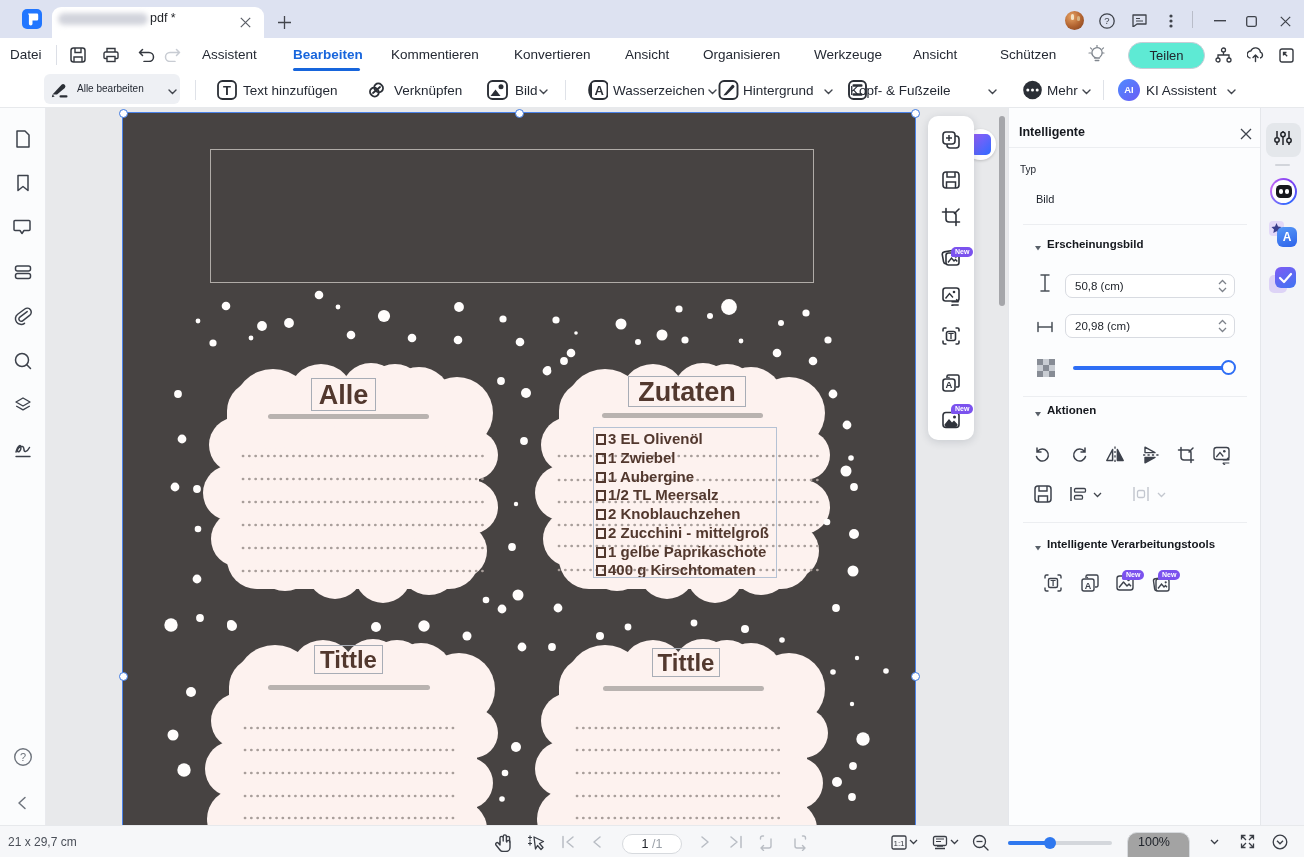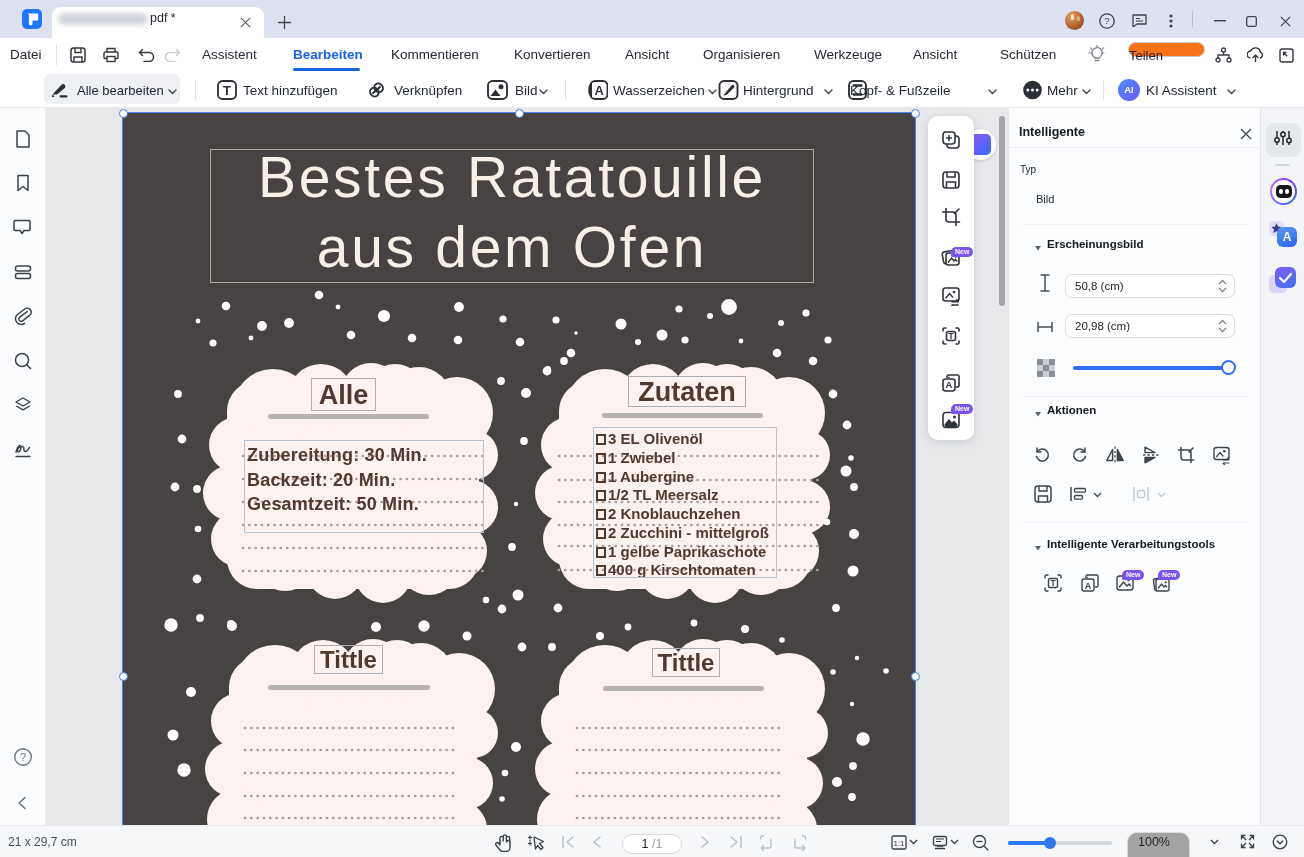--- a/index.html
+++ b/index.html
@@ -87,21 +87,21 @@
     <svg class="abs" style="left:138px;top:10px" width="17" height="14" viewBox="0 0 17 14">
       <path d="M4.5,1.5 L1.5,4.5 L4.5,7.5 M1.5,4.5 H11 a4.5,4.5 0 0 1 0,9 H6" fill="none" stroke="#34383f" stroke-width="1.5" stroke-linecap="round" stroke-linejoin="round"></path>
     </svg>
     <svg class="abs" style="left:164px;top:10px" width="17" height="14" viewBox="0 0 17 14">
       <path d="M12.5,1.5 L15.5,4.5 L12.5,7.5 M15.5,4.5 H6 a4.5,4.5 0 0 0 0,9 H11" fill="none" stroke="#c8ccd3" stroke-width="1.5" stroke-linecap="round" stroke-linejoin="round"></path>
     </svg>
     <svg class="abs" style="left:1088px;top:7px" width="18" height="19" viewBox="0 0 18 19">
       <path d="M9,14 a5.2,5.2 0 1 1 3.4,-9.2 a5.2,5.2 0 0 1 -0.2,8.0 M6.5,14 h5 M7.2,16.5 h3.6" transform="translate(0,-1)" fill="none" stroke="#81878f" stroke-width="1.3" stroke-linecap="round"></path>
       <path d="M9,1 v1.8 M2.5,3.8 l1.3,1.3 M15.5,3.8 l-1.3,1.3 M1,9 h1.8 M16,9 h-1.8" stroke="#81878f" stroke-width="1.2" stroke-linecap="round" transform="translate(0,-1)"></path>
     </svg>
-    <div class="abs" style="left:1128px;top:4px;width:77px;height:15px;border:1px solid #c8ccd6;border-radius:14px;background:#f97316;text-align:left;font-size:13px;color:#21262e;line-height:25px">Teilen</div>
+    <div class="abs" style="left:1128px;top:4px;width:77px;height:27px;border:1px solid #c8ccd6;border-radius:14px;background:#5eead4;text-align:center;font-size:13px;color:#21262e;line-height:25px">Teilen</div>
     <svg class="abs" style="left:1215px;top:9px" width="17" height="16" viewBox="0 0 17 16">
       <circle cx="8.5" cy="3" r="2" fill="none" stroke="#34383f" stroke-width="1.3"></circle>
       <circle cx="3" cy="13" r="2" fill="none" stroke="#34383f" stroke-width="1.3"></circle>
       <circle cx="14" cy="13" r="2" fill="none" stroke="#34383f" stroke-width="1.3"></circle>
       <path d="M8.5,5 v3 M8.5,8 H3 v3 M8.5,8 h5.5 v3" fill="none" stroke="#34383f" stroke-width="1.3"></path>
     </svg>
     <svg class="abs" style="left:1247px;top:9px" width="17" height="16" viewBox="0 0 17 16">
       <path d="M3.5,11 a3.5,3.5 0 0 1 0.3,-7 a5,5 0 0 1 9.6,1.2 a3,3 0 0 1 -0.4,5.8" fill="none" stroke="#34383f" stroke-width="1.4"></path>
       <path d="M8.5,14.5 V8 M6,10.5 l2.5,-2.5 2.5,2.5" fill="none" stroke="#34383f" stroke-width="1.4" stroke-linecap="round" stroke-linejoin="round"></path>
     </svg>
@@ -110,21 +110,21 @@
       <path d="M4.5,7.5 v-3 h3 M4.8,4.8 l3.4,3.4" stroke="#34383f" stroke-width="1.3" fill="none"></path>
     </svg>
   </div>
 <div id="toolbar">
     <div class="abs" style="left:44px;top:2px;width:136px;height:30px;background:#eef0f4;border-radius:6px"></div>
     <svg class="abs" style="left:50px;top:8px" width="21" height="20" viewBox="0 0 21 20">
       <path d="M2.5,14.5 L11.5,4.8 a2.3,2.3 0 0 1 3.3,3.2 L7,14.5 z" fill="#2b2f36"></path>
       <path d="M2.5,14.5 l-0.7,2.8 2.9,-0.7 z" fill="#2b2f36"></path>
       <rect x="9.5" y="15.3" width="8" height="2.2" rx="1.1" fill="#2b2f36"></rect>
     </svg>
-    <div class="mi" style="left:77px;top:11px;font-size:13px">Alle bearbeiten</div>
+    <div class="mi" style="left:77px;top:11px;font-size:10px">Alle bearbeiten</div>
     <svg class="abs" style="left:168px;top:17px" width="9" height="6" viewBox="0 0 9 6">
       <path d="M1,1 L4.5,4.5 L8,1" fill="none" stroke="#42464e" stroke-width="1.4" stroke-linecap="round"></path>
     </svg>
     <div class="abs" style="left:195px;top:8px;width:1px;height:20px;background:#dfe2e8"></div>
     <svg class="abs" style="left:217px;top:8px" width="20" height="20" viewBox="0 0 20 20">
       <rect x="1" y="1" width="18" height="18" rx="4.5" fill="none" stroke="#2b2f36" stroke-width="1.8"></rect>
       <text x="10" y="14.6" font-size="13" font-weight="bold" text-anchor="middle" fill="#2b2f36" font-family="Liberation Sans">T</text>
     </svg>
     <div class="mi" style="left:243px;top:11px">Text hinzufügen</div>
     <svg class="abs" style="left:366px;top:8px" width="21" height="20" viewBox="0 0 21 20">
@@ -395,23 +395,21 @@
         <circle cx="301" cy="513" r="5.7" fill="#fffdfc"></circle>
         <circle cx="344" cy="523" r="4.5" fill="#fffdfc"></circle>
         <circle cx="477" cy="523" r="4.0" fill="#fffdfc"></circle>
         <circle cx="505" cy="514" r="3.4" fill="#fffdfc"></circle>
         <circle cx="571" cy="510" r="3.4" fill="#fffdfc"></circle>
         <circle cx="622" cy="516" r="4.0" fill="#fffdfc"></circle>
         <circle cx="659" cy="527" r="2.8" fill="#fffdfc"></circle>
         <circle cx="763" cy="558" r="2.8" fill="#fffdfc"></circle>
       </svg>
 <div class="abs" style="left:87px;top:36px;width:604px;height:134px;border:1px solid rgba(203,198,193,0.8)"></div>
-<div class="abs" style="left:87px;top:29px;width:604px;text-align:center;font-size:57px;line-height:70px;color:#f8efe6;letter-spacing:2.7px">Bestes Ratatouille<br>aus dem Ofen</div>
 <div class="tbox brown" style="left:188px;top:265px;width:65px;height:33px;font-size:27px;line-height:32px">Alle</div>
-<div class="abs brown" style="left:121px;top:327px;width:240px;height:93px;border:1px solid #b5c2d4;font-size:18px;letter-spacing:0.2px;line-height:24.7px;padding:2px 0 0 2px">Zubereitung: 30 Min.<br>Backzeit: 20 Min.<br>Gesamtzeit: 50 Min.</div>
 <div class="tbox brown" style="left:505px;top:263px;width:118px;height:31px;font-size:27px;line-height:30px">Zutaten</div>
 <div class="abs brown" style="left:470px;top:314px;width:184px;height:151px;border:1px solid #b5c2d4;font-size:15px;padding:2px 8px 0 2px;white-space:nowrap;overflow:hidden">
         <div style="height:18.75px"><span style="display:inline-block;width:10px;height:11px;border:2px solid #52382e;margin-right:2px;vertical-align:-1px"></span>3 EL Olivenöl</div>
         <div style="height:18.75px"><span style="display:inline-block;width:10px;height:11px;border:2px solid #52382e;margin-right:2px;vertical-align:-1px"></span>1 Zwiebel</div>
         <div style="height:18.75px"><span style="display:inline-block;width:10px;height:11px;border:2px solid #52382e;margin-right:2px;vertical-align:-1px"></span>1 Aubergine</div>
         <div style="height:18.75px"><span style="display:inline-block;width:10px;height:11px;border:2px solid #52382e;margin-right:2px;vertical-align:-1px"></span>1/2 TL Meersalz</div>
         <div style="height:18.75px"><span style="display:inline-block;width:10px;height:11px;border:2px solid #52382e;margin-right:2px;vertical-align:-1px"></span>2 Knoblauchzehen</div>
         <div style="height:18.75px"><span style="display:inline-block;width:10px;height:11px;border:2px solid #52382e;margin-right:2px;vertical-align:-1px"></span>2 Zucchini - mittelgroß</div>
         <div style="height:18.75px"><span style="display:inline-block;width:10px;height:11px;border:2px solid #52382e;margin-right:2px;vertical-align:-1px"></span>1 gelbe Paprikaschote</div>
         <div style="height:18.75px"><span style="display:inline-block;width:10px;height:11px;border:2px solid #52382e;margin-right:2px;vertical-align:-1px"></span>400 g Kirschtomaten</div>

